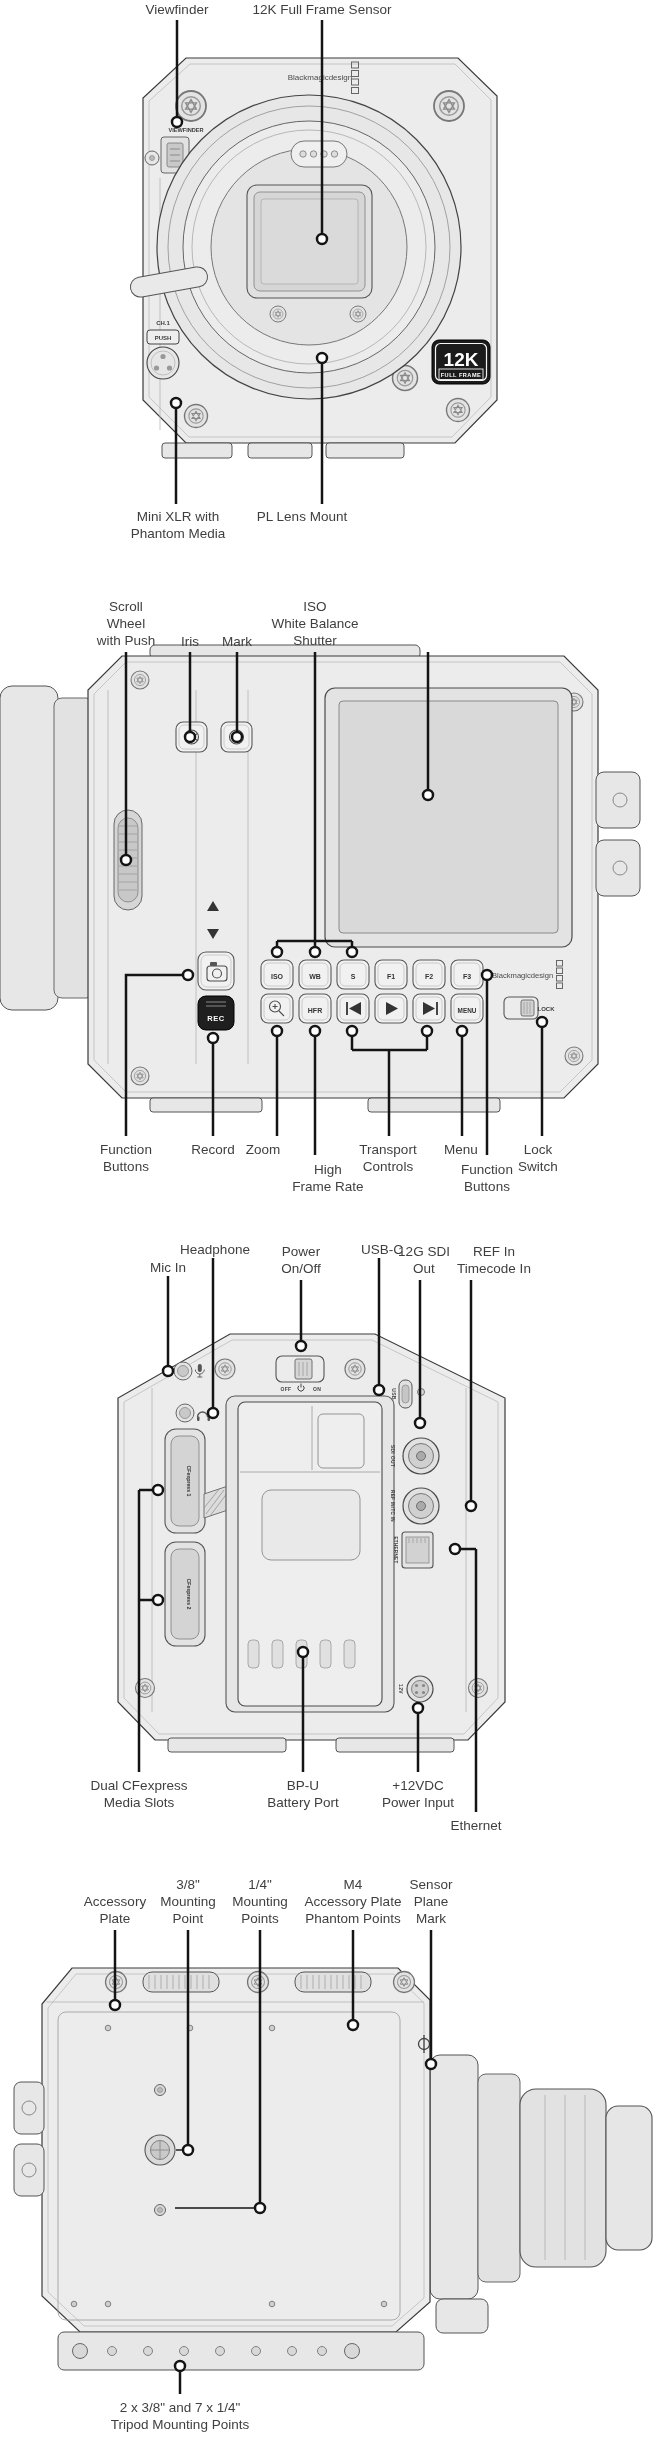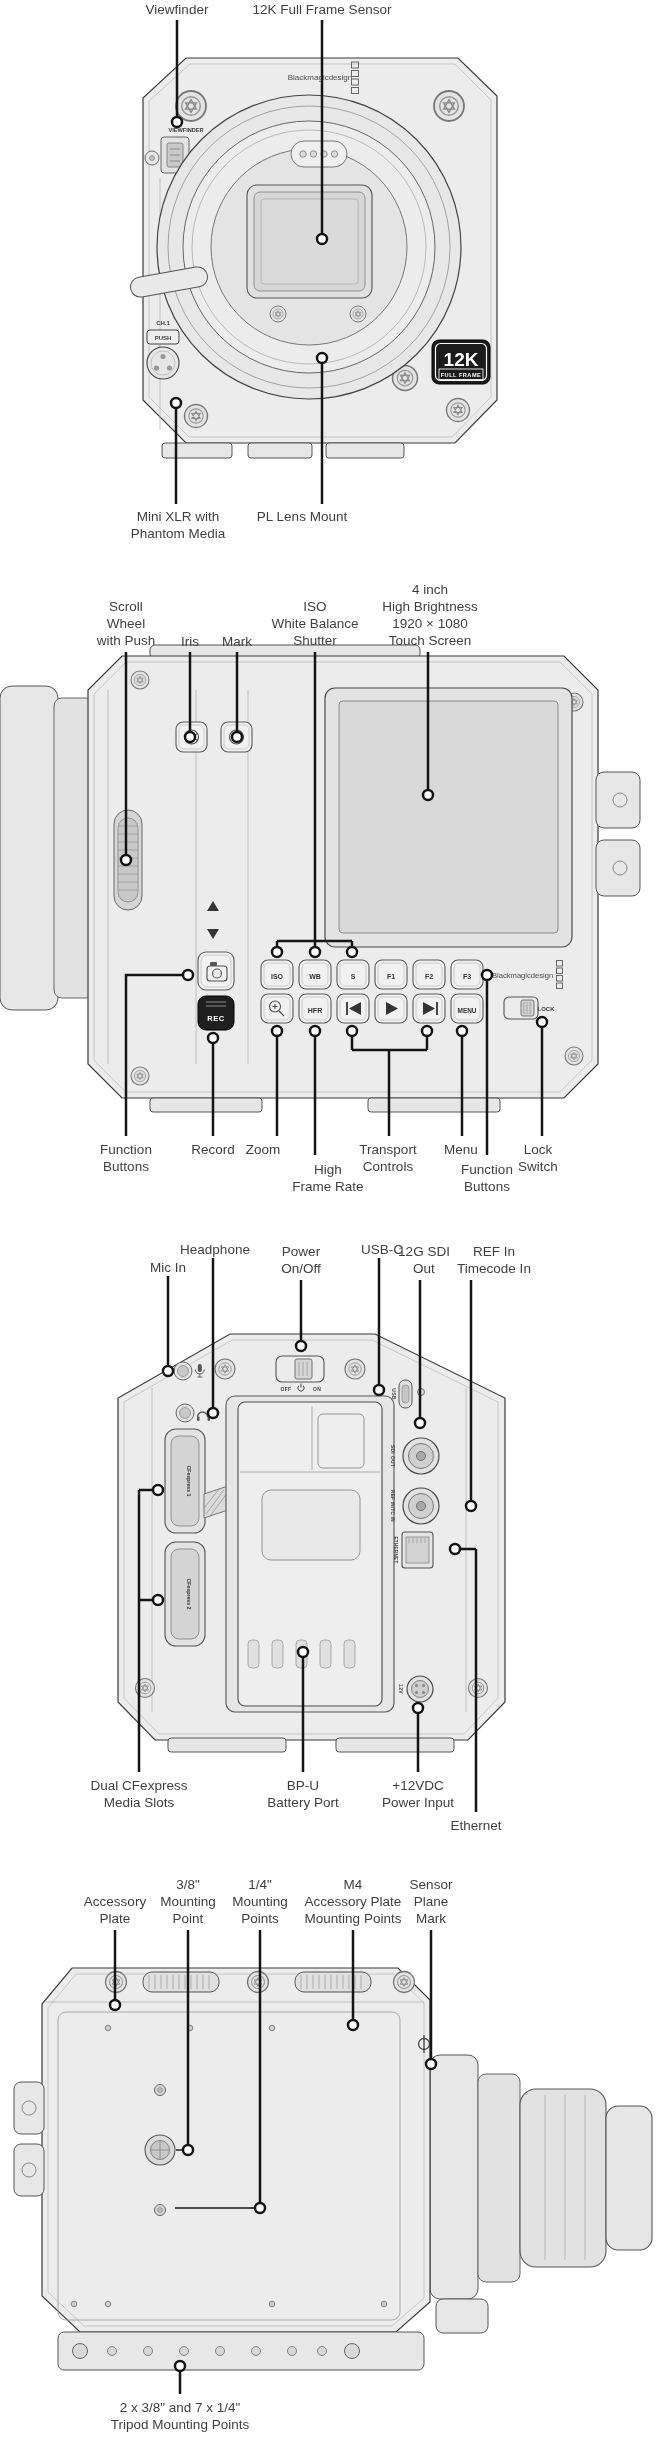--- a/index.html
+++ b/index.html
@@ -601,24 +601,20 @@
   <div class="lbl" style="left:302px;top:508px">PL Lens Mount</div>
 
   <div class="lbl" style="left:126px;top:598px">Scroll
 Wheel
 with Push</div>
   <div class="lbl" style="left:190px;top:633px">Iris</div>
   <div class="lbl" style="left:237px;top:633px">Mark</div>
   <div class="lbl" style="left:315px;top:598px">ISO
 White Balance
 Shutter</div>
-  <div class="lbl" style="left:430px;top:581px">4 inch
-High Brightness
-1920 × 1080
-Touch Screen</div>
   <div class="lbl" style="left:126px;top:1141px">Function
 Buttons</div>
   <div class="lbl" style="left:213px;top:1141px">Record</div>
   <div class="lbl" style="left:263px;top:1141px">Zoom</div>
   <div class="lbl" style="left:328px;top:1161px">High
 Frame Rate</div>
   <div class="lbl" style="left:388px;top:1141px">Transport
 Controls</div>
   <div class="lbl" style="left:461px;top:1141px">Menu</div>
   <div class="lbl" style="left:487px;top:1161px">Function
@@ -646,20 +642,20 @@
   <div class="lbl" style="left:115px;top:1893px">Accessory
 Plate</div>
   <div class="lbl" style="left:188px;top:1876px">3/8"
 Mounting
 Point</div>
   <div class="lbl" style="left:260px;top:1876px">1/4"
 Mounting
 Points</div>
   <div class="lbl" style="left:353px;top:1876px">M4
 Accessory Plate
-Mounting Points</div>
+Phantom Points</div>
   <div class="lbl" style="left:431px;top:1876px">Sensor
 Plane
 Mark</div>
   <div class="lbl" style="left:180px;top:2399px">2 x 3/8" and 7 x 1/4"
 Tripod Mounting Points</div>
 
 </div>
 
 </body></html>

